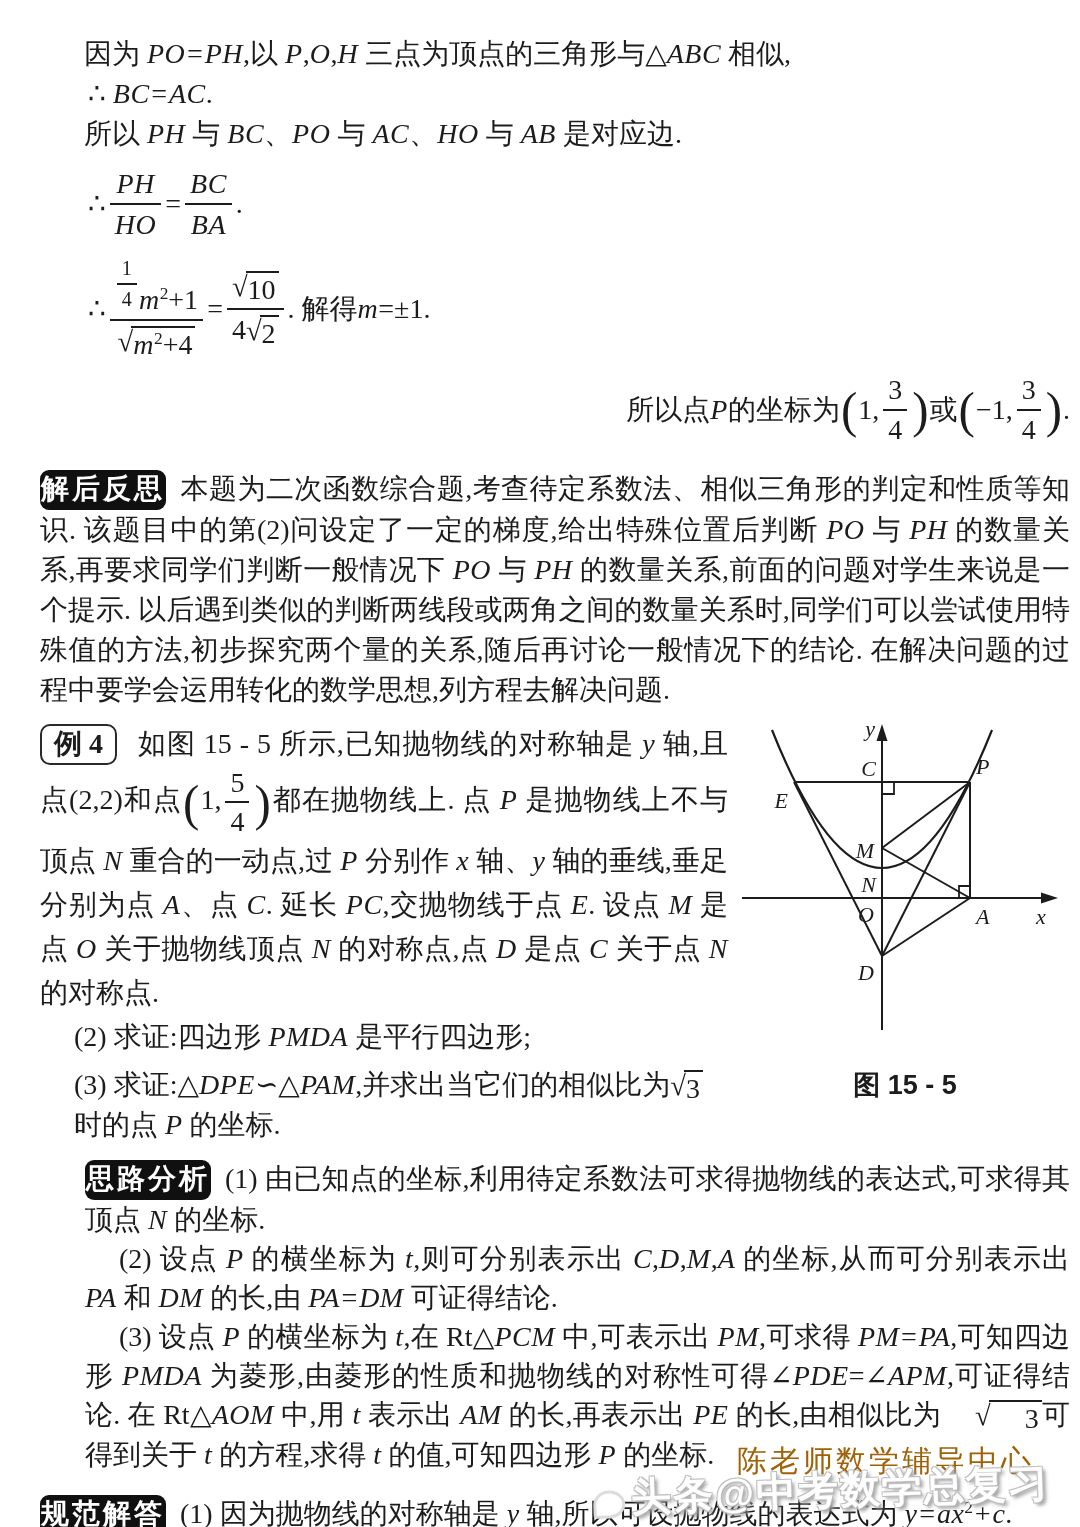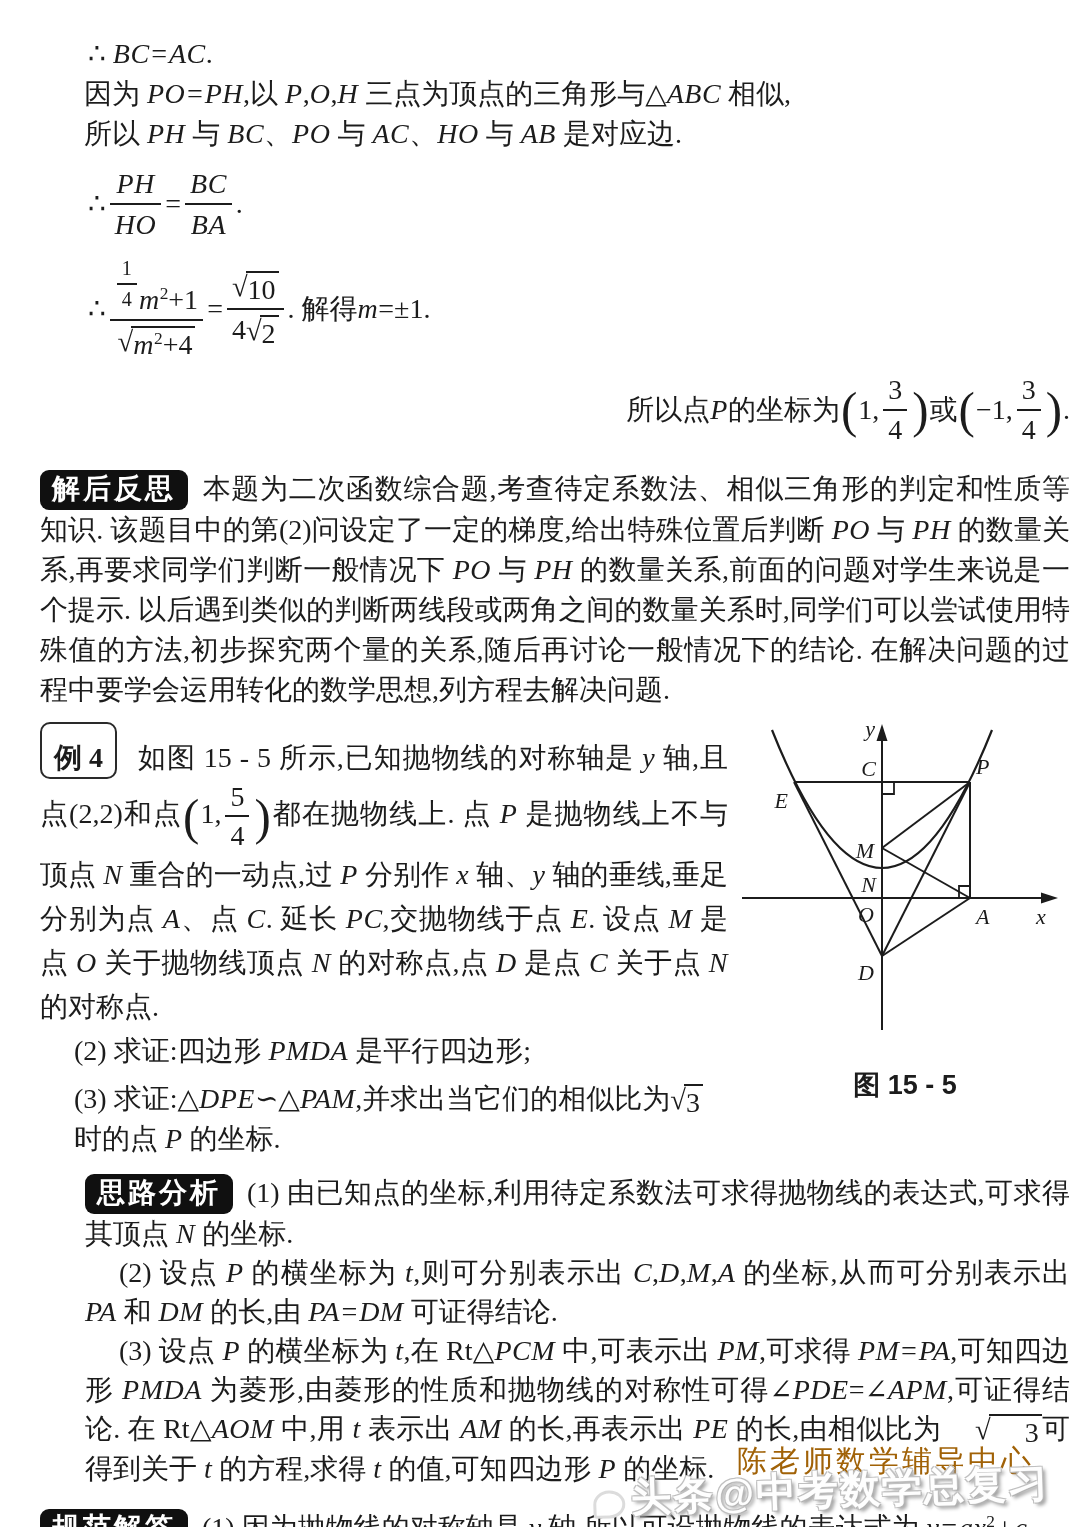--- a/index.html
+++ b/index.html
@@ -24,23 +24,23 @@
   .radicand{border-top:2px solid #1c1c1c;padding:1px 3px 0 2px;line-height:1.15;}
   
   .proof{margin-left:48px;}
   .pline{white-space:nowrap;}
   .eq{display:flex;align-items:center;margin:12px 0;white-space:nowrap;}
   .eq .frac{line-height:1.25;}
   .eq2{margin:14px 0 12px;}
   .coords-line{margin:10px 0 4px;display:flex;align-items:center;white-space:nowrap;justify-content:flex-end;}
   .badge{display:inline-block;background:#101010;color:#fff;font-weight:700;
     font-family:"Liberation Sans","DejaVu Sans",sans-serif;
-    padding:1px 12px 4px;border-radius:9px;letter-spacing:3px;line-height:1.25;margin-right:14px;}
+    padding:1px 1px 4px;border-radius:9px;letter-spacing:3px;line-height:1.25;margin-right:14px;}
   .exbox{display:inline-block;border:2.5px solid #2a2a2a;border-radius:10px;
-    padding:16px 12px 2px;margin-right:20px;font-weight:600;line-height:1.25;}
+    padding:0 12px 2px;margin-right:20px;font-weight:600;line-height:1.25;}
   .para{text-align:justify;}
   .reflect{margin-top:22px;}
   .example{margin-top:12px;}
   .example .para{line-height:44px;}
   .qline{padding-left:34px;margin-top:2px;}
   .analysis{margin-top:14px;margin-left:45px;}
   .analysis .para{line-height:39px;}
   .analysis .pind{text-indent:34px;}
   .answer{margin-top:20px;}
   
@@ -57,22 +57,22 @@
   .bubble{display:inline-block;width:26px;height:22px;border:3px solid #dcdcdc;border-radius:50% 50% 50% 12%;
     vertical-align:middle;margin-right:6px;background:#fff;}
 </style>
 </head>
 <body>
 
 <div class="page">
   <div class="content">
 
     <section class="proof">
+      <div class="pline" style="margin-left:-4px"><span class="t-c">因为 </span><span class="t-m">PO=PH</span><span class="t-c">,以 </span><span class="t-m">P</span><span class="t-c">,</span><span class="t-m">O</span><span class="t-c">,</span><span class="t-m">H</span><span class="t-c"> 三点为顶点的三角形与△</span><span class="t-m">ABC</span><span class="t-c"> 相似,</span></div>
       <div class="pline"><span class="t-c">∴ </span><span class="t-m">BC=AC</span><span class="t-c">.</span></div>
-      <div class="pline" style="margin-left:-4px"><span class="t-c">因为 </span><span class="t-m">PO=PH</span><span class="t-c">,以 </span><span class="t-m">P</span><span class="t-c">,</span><span class="t-m">O</span><span class="t-c">,</span><span class="t-m">H</span><span class="t-c"> 三点为顶点的三角形与△</span><span class="t-m">ABC</span><span class="t-c"> 相似,</span></div>
       <div class="pline" style="margin-left:-4px"><span class="t-c">所以 </span><span class="t-m">PH</span><span class="t-c"> 与 </span><span class="t-m">BC</span><span class="t-c">、</span><span class="t-m">PO</span><span class="t-c"> 与 </span><span class="t-m">AC</span><span class="t-c">、</span><span class="t-m">HO</span><span class="t-c"> 与 </span><span class="t-m">AB</span><span class="t-c"> 是对应边.</span></div>
       <div class="eq">
           <span class="t-c">∴ </span>
           <span class="frac">
             <span class="num"><span class="t-m">PH</span></span>
             <span class="den"><span class="t-m">HO</span></span>
           </span>
           <span class="t-c">=</span>
           <span class="frac">
             <span class="num"><span class="t-m">BC</span></span>

